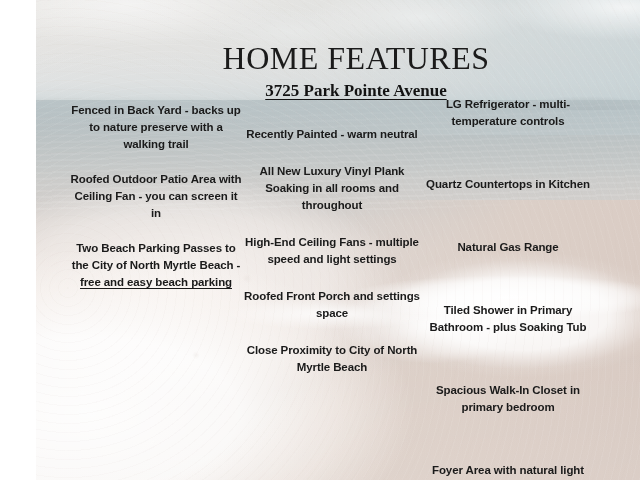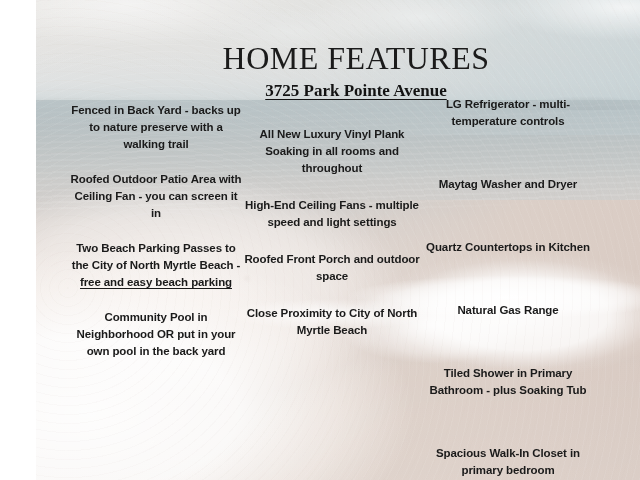--- a/index.html
+++ b/index.html
@@ -246,33 +246,32 @@
       <h1 class="flyer-title">HOME FEATURES</h1>
       <div class="flyer-subtitle">3725 Park Pointe Avenue </div>
     </div>
 
     <div class="columns">
 
       <div class="column col-left">
         <p class="feature">Fenced in Back Yard - backs up to nature preserve with a walking trail</p>
         <p class="feature">Roofed Outdoor Patio Area with Ceiling Fan - you can screen it in</p>
         <p class="feature"><span>Two Beach Parking Passes to the City of North Myrtle Beach - </span><u>free and easy beach parking</u></p>
-        <p class="feature">Community Pool in Neighborhood OR put in your own pool in the back yard</p>
       </div>
 
       <div class="column col-mid">
+        <p class="feature">Recently Painted - warm neutral</p>
         <p class="feature">All New Luxury Vinyl Plank Soaking in all rooms and throughout</p>
         <p class="feature">High-End Ceiling Fans - multiple speed and light settings</p>
-        <p class="feature">Roofed Front Porch and outdoor space</p>
+        <p class="feature">Roofed Front Porch and settings space</p>
         <p class="feature">Close Proximity to City of North Myrtle Beach</p>
       </div>
 
       <div class="column col-right">
         <p class="feature">LG Refrigerator - multi-temperature controls</p>
-        <p class="feature">Maytag Washer and Dryer</p>
         <p class="feature">Quartz Countertops in Kitchen</p>
         <p class="feature">Natural Gas Range</p>
         <p class="feature">Tiled Shower in Primary Bathroom - plus Soaking Tub</p>
         <p class="feature">Spacious Walk-In Closet in primary bedroom</p>
         <p class="feature">Foyer Area with natural light</p>
       </div>
 
     </div>
   </div>
 </div>

